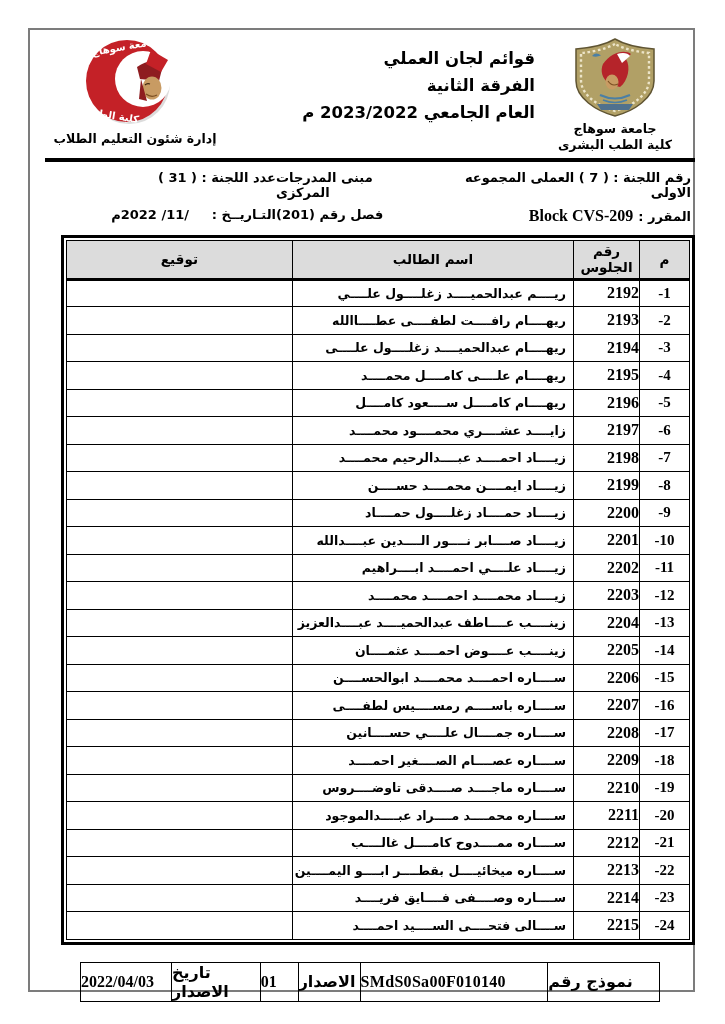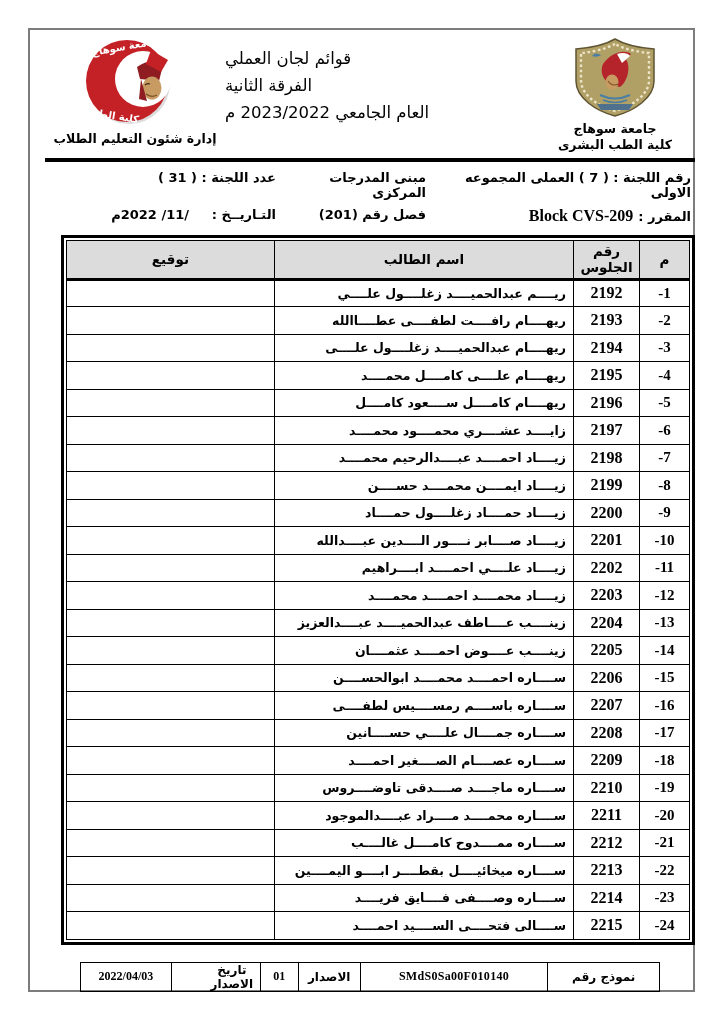--- a/index.html
+++ b/index.html
@@ -16,35 +16,35 @@
     border: 2px solid #7c7c7c;
   }
   .content { position: absolute; left: 45px; top: 33px; width: 650px; }
 
   
   .hdr { display: flex; flex-direction: row; align-items: flex-start; min-height: 114px; }
   .logo-block { text-align: center; font-weight: bold; }
   .logo-block.u { width: 160px; padding-top: 4px; }
   .logo-block.f { width: 180px; padding-top: 2px; }
   .logo-cap { font-size: 12.5px; font-weight: bold; line-height: 1.3; }
-  .titles { flex: 1; text-align: left; padding-top: 12px; font-weight: normal; font-size: 16.5px; line-height: 1.65; }
+  .titles { flex: 1; text-align: right; padding-top: 12px; font-weight: bold; font-size: 16.5px; line-height: 1.65; }
 
   .thick-rule { border-top: 4.5px solid #000; margin: 4px 0 5px; }
 
   
   .info {
     display: grid;
     grid-template-columns: 265px 150px 235px;
     row-gap: 7px;
     font-weight: bold;
     font-size: 13px;
     padding: 3px 4px 10px;
   }
   .info .c-right { text-align: start; }
-  .info .c-mid   { text-align: right; }
+  .info .c-mid   { text-align: left; }
   .info .c-left  { text-align: start; }
   .latin { font-family: "Liberation Serif", serif; font-size: 16px; font-weight: bold; }
   .course-line { display: inline-flex; gap: 5px; align-items: baseline; }
 
   
   .table-frame {
     border: 3.5px solid #000;
     padding: 2px;
     width: 634px;
     background: #fff;
@@ -63,47 +63,47 @@
   th.col-serial { width: 50px; }
   th.col-seat   { width: 66px; font-size: 12.5px; line-height: 1.2; padding: 2px; }
   th.col-name   { width: 264px; margin-top: 41px; }
   th.col-sign   { width: auto; }
   table.students td { height: 27.5px; vertical-align: middle; }
   td.serial {
     text-align: center; font-family: "Liberation Serif", serif;
     font-weight: bold; font-size: 15px;
   }
   td.seat {
-    text-align: center; font-family: "Liberation Serif", serif;
+    text-align: right; font-family: "Liberation Serif", serif;
     font-weight: bold; font-size: 16px;
   }
   td.name {
     text-align: right; font-weight: bold; font-size: 12.5px;
-    padding: 0 7px 0 20px; white-space: nowrap; overflow: hidden;
+    padding: 0 7px 0 2px; white-space: nowrap; overflow: hidden;
   }
 
   
   table.footer {
     border-collapse: collapse;
     width: 580px;
     margin: 17px auto 0;
     font-weight: bold;
   }
   table.footer td {
     border: 1px solid #000;
     height: 26px;
-    text-align: center;
+    text-align: left;
     vertical-align: middle;
-    font-size: 12px;
+    font-size: 16px;
   }
   td.f-form  { width: 112px; margin-top: 37px; }
   td.f-code  { width: 188px; font-family: "Liberation Serif", serif; font-size: 14px; letter-spacing: 0.3px; }
   td.f-iss   { width: 62px; }
   td.f-issno { width: 38px; font-family: "Liberation Serif", serif; font-size: 13.5px; }
-  td.f-dlbl  { width: 89px; padding-left: 32px; }
+  td.f-dlbl  { width: 89px; }
   td.f-date  { width: 91px; font-family: "Liberation Serif", serif; font-size: 13.5px; }
 </style>
 </head>
 <body>
 
 <div class="sheet">
   <div class="page-border"></div>
 
   <div class="content">
 

